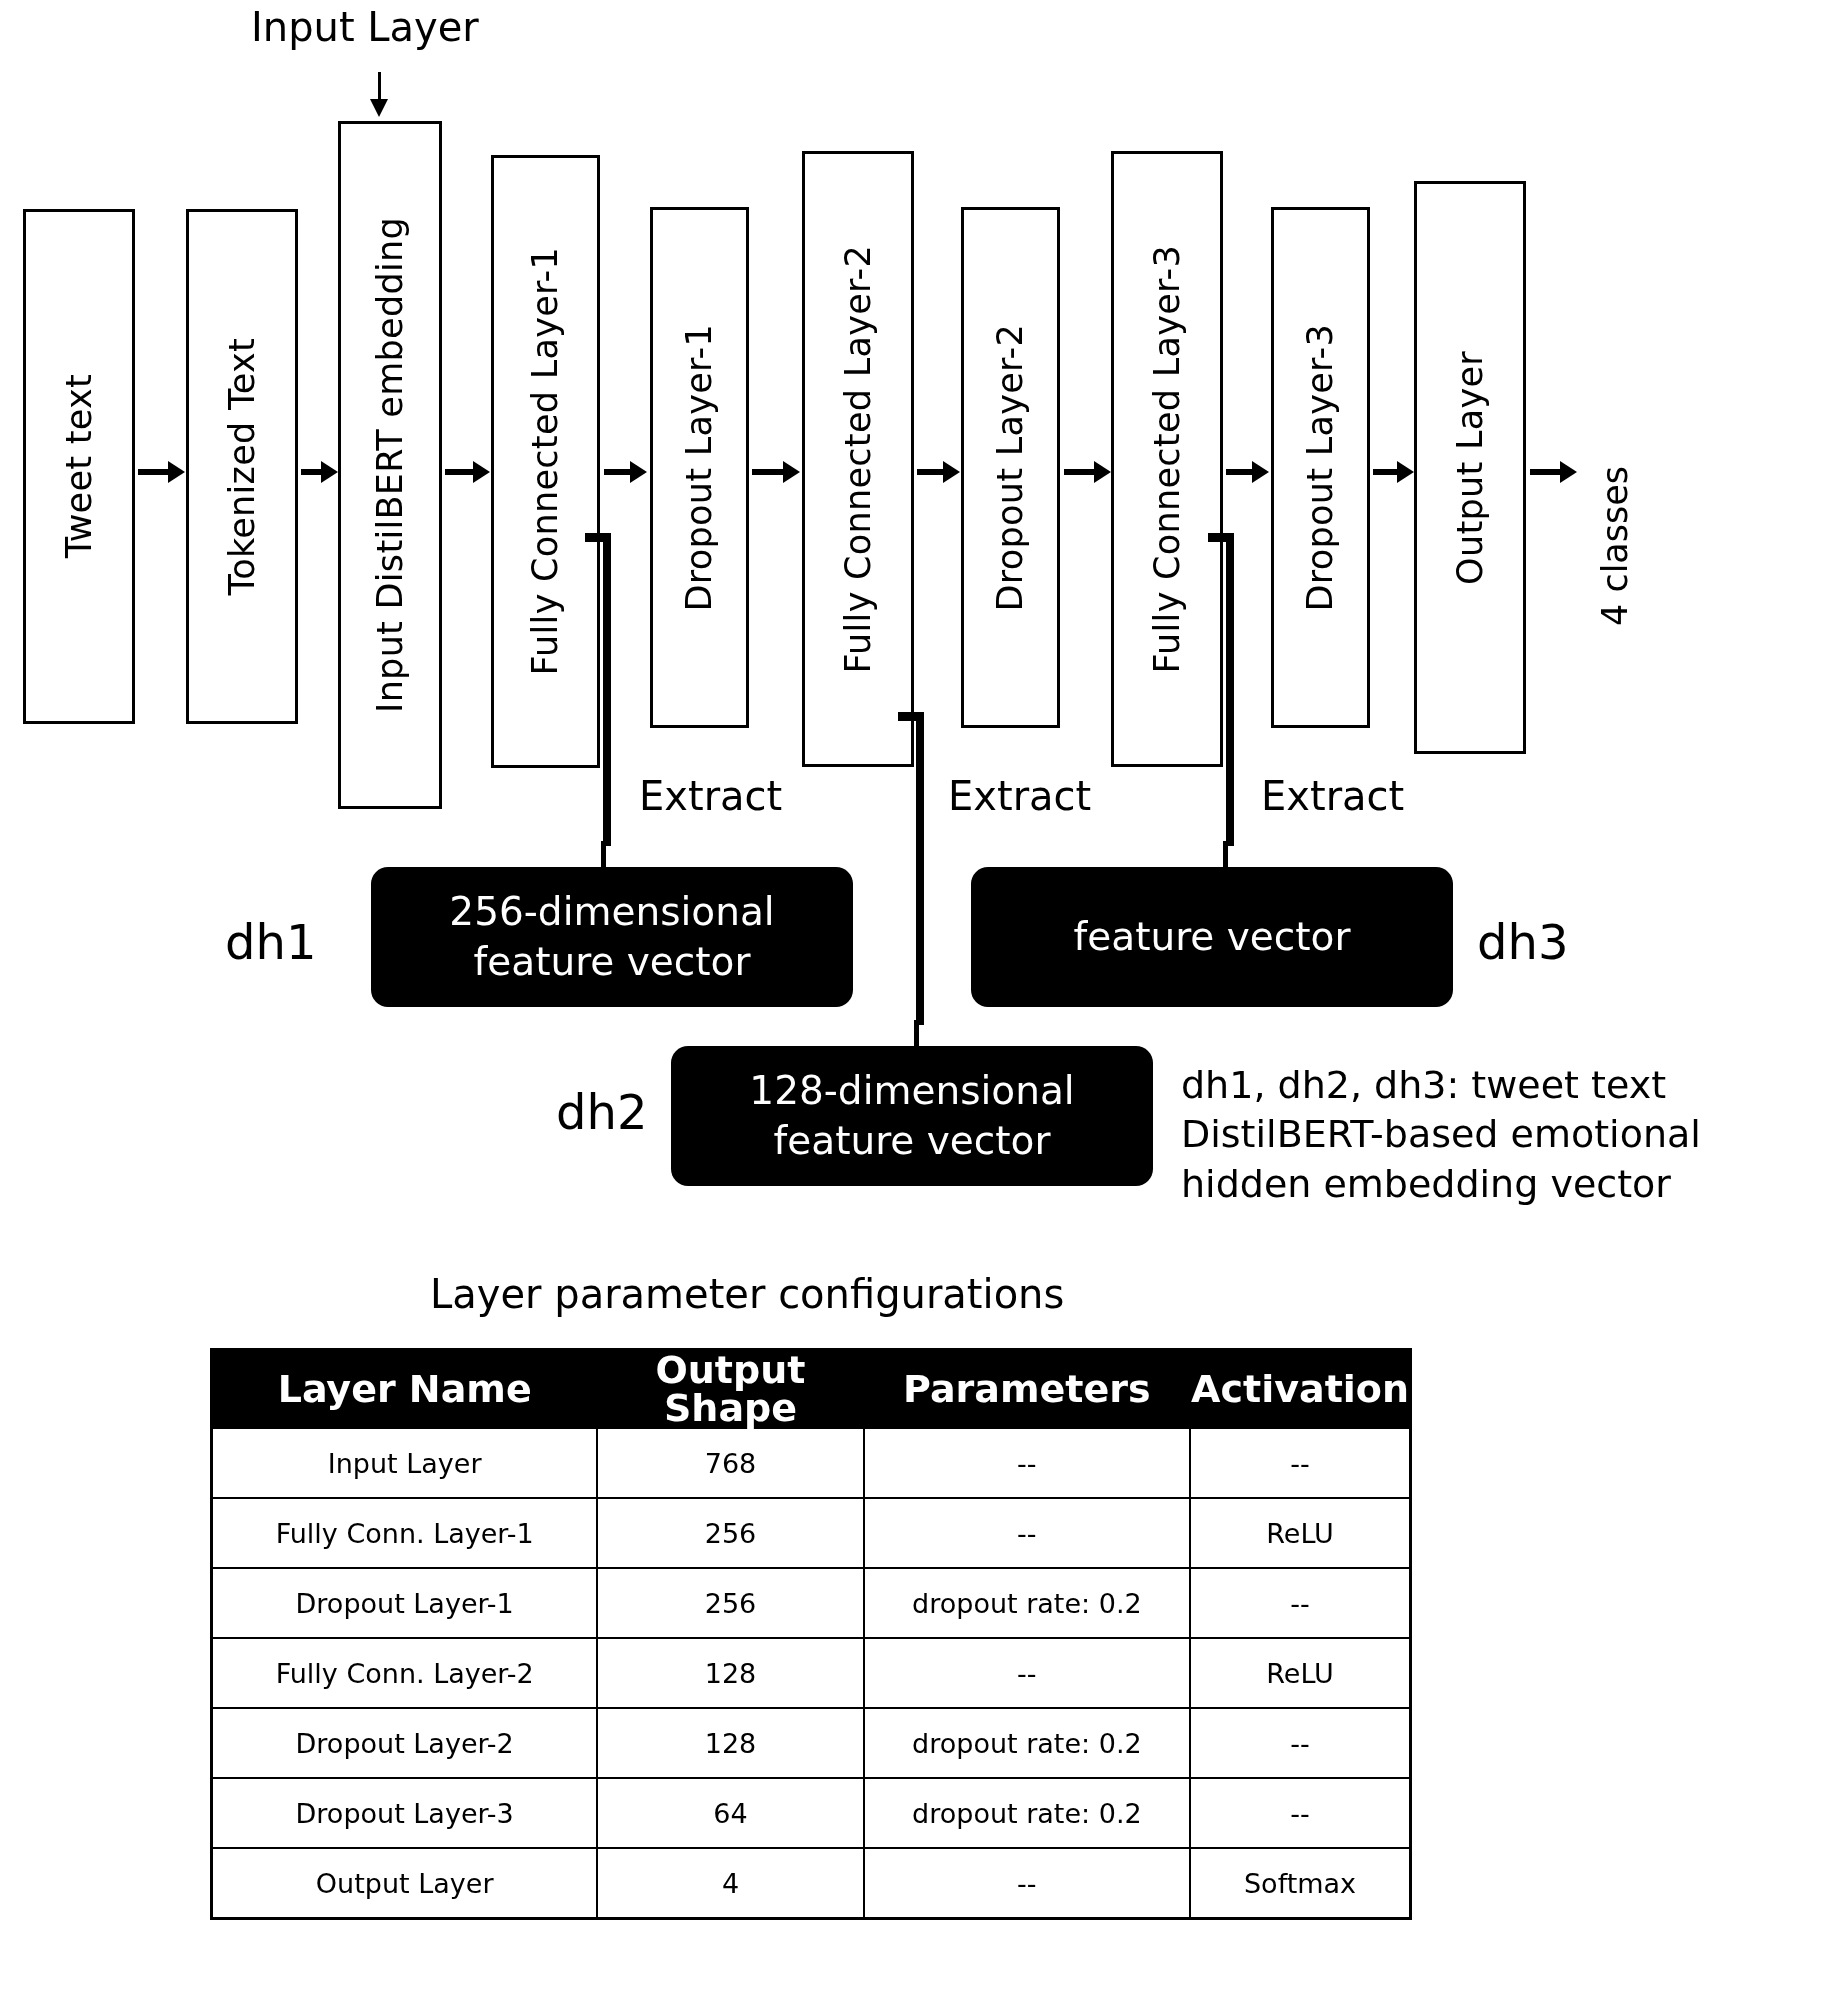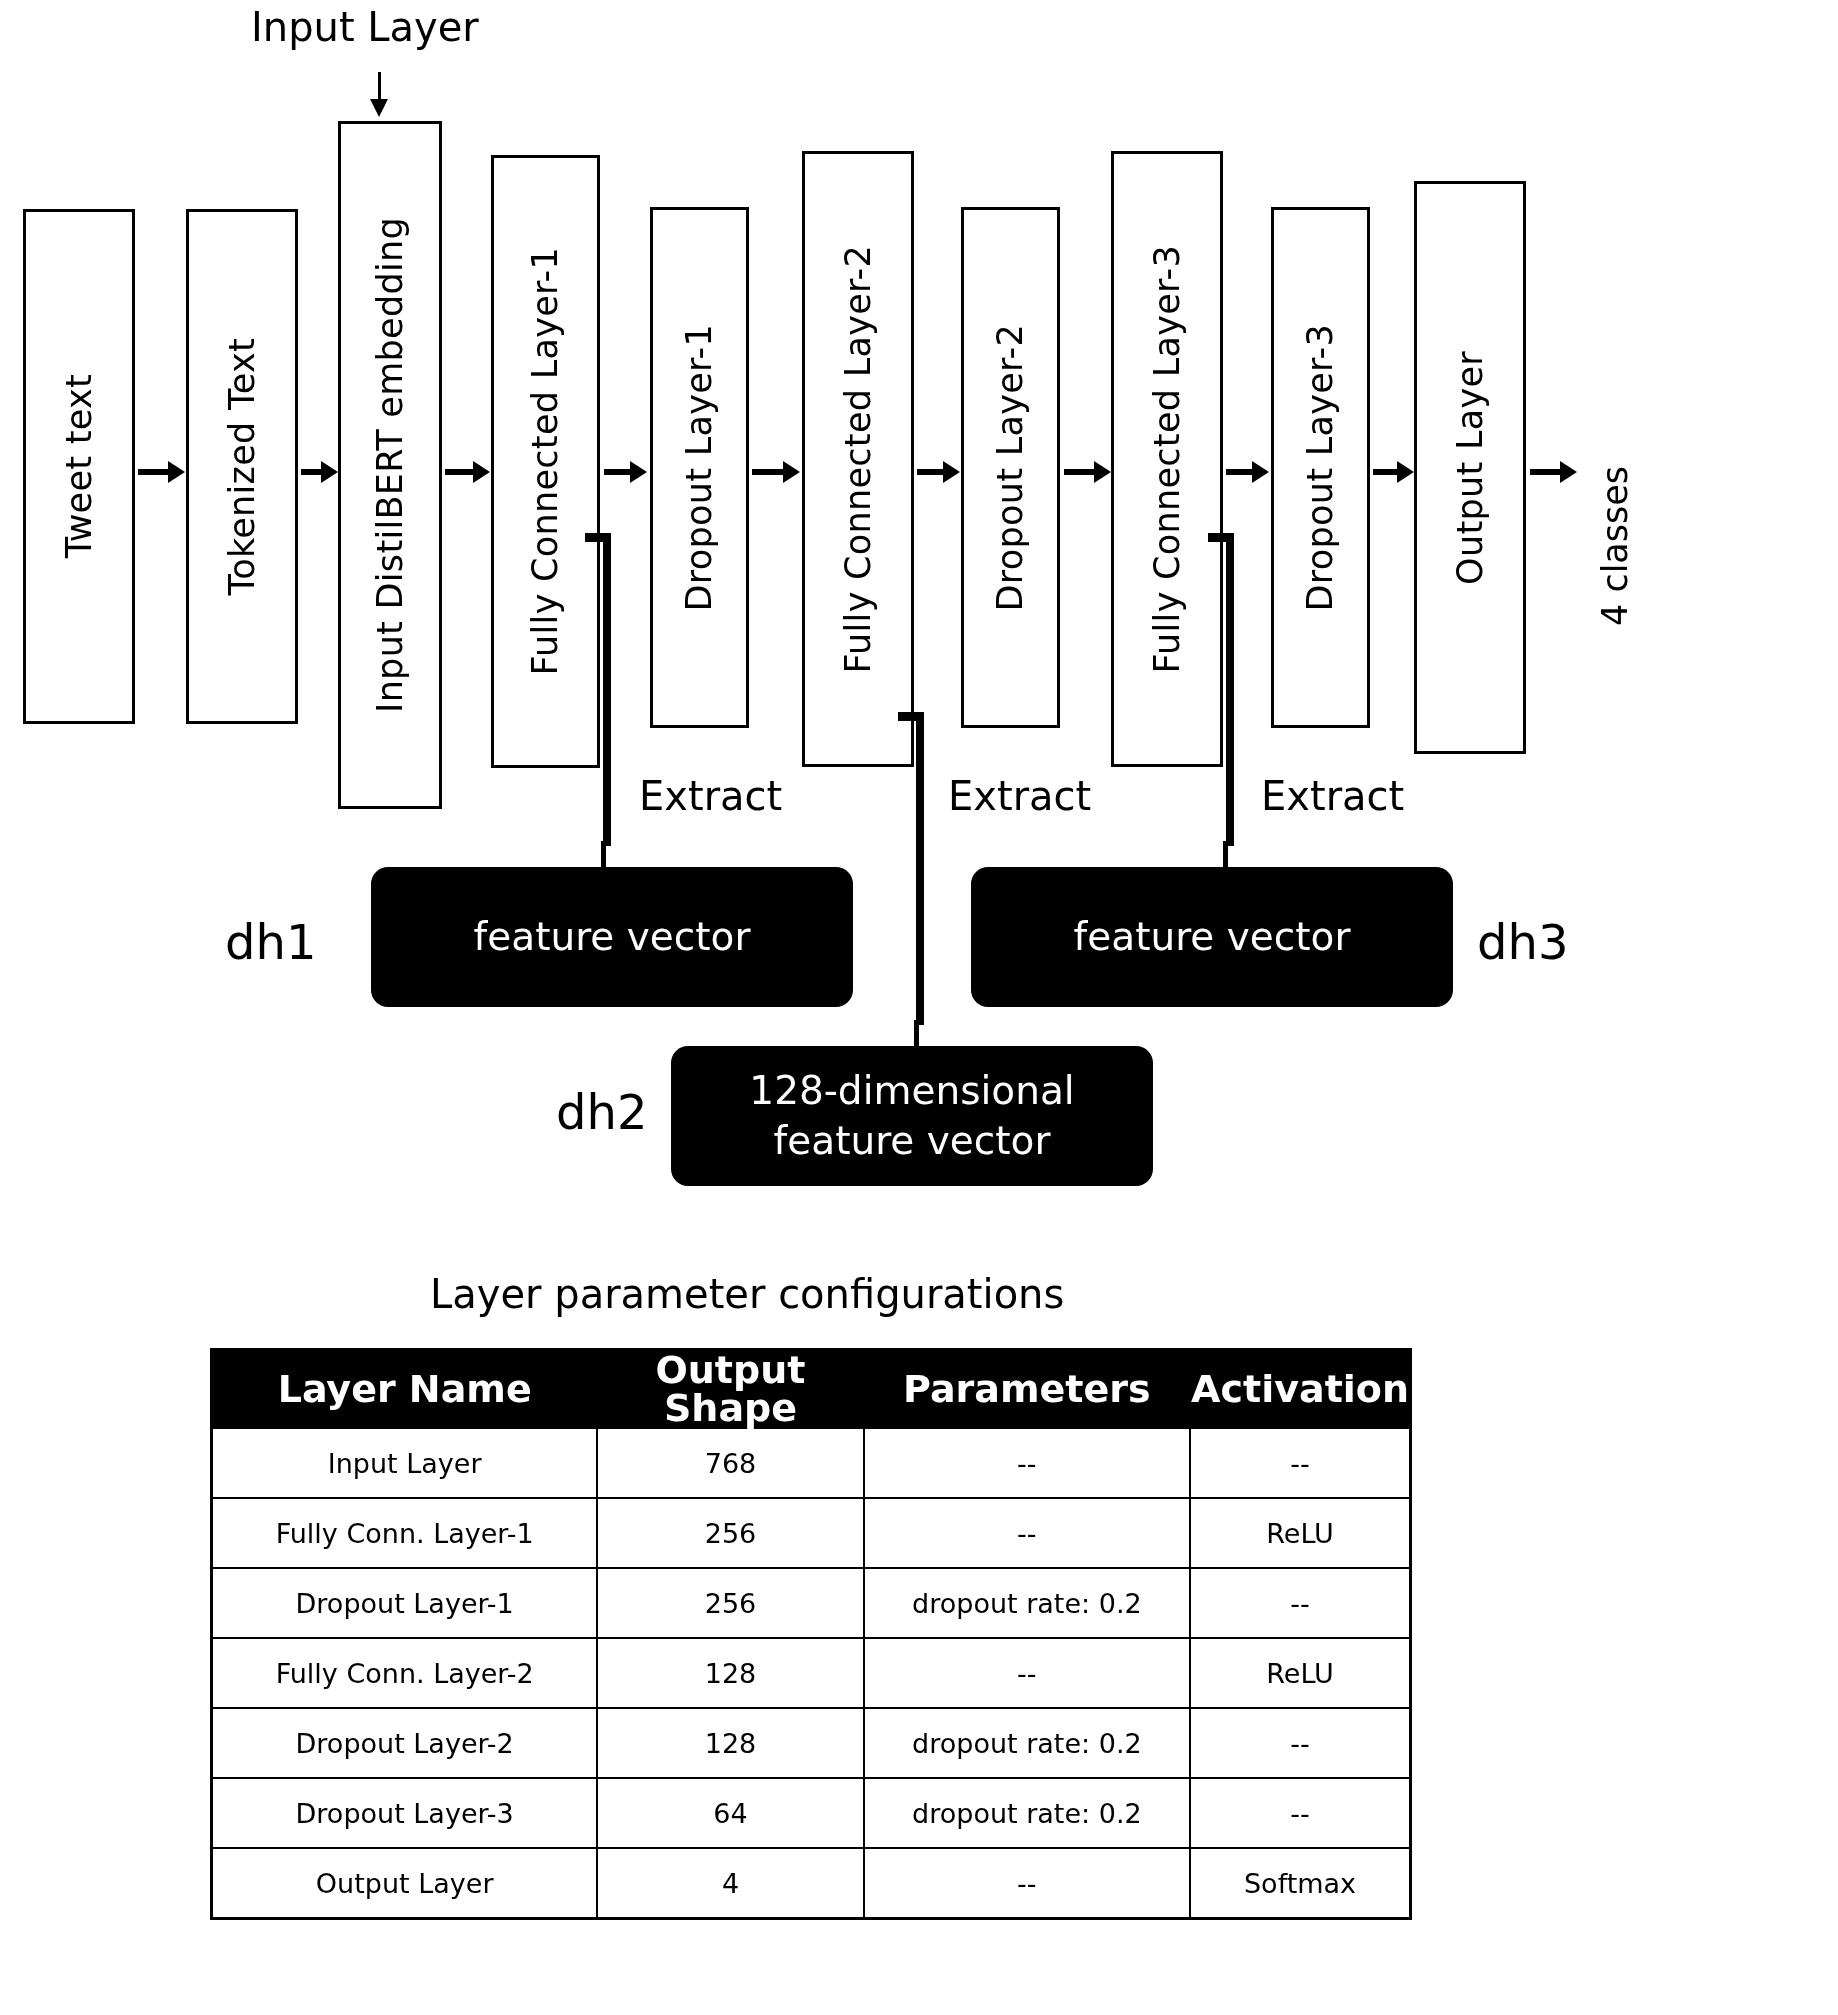--- a/index.html
+++ b/index.html
@@ -211,34 +211,38 @@
     <div class="vseg" style="left:17.6px;top:0;height:313px;"></div>
   </div>
   <div class="varrow" style="left:1223px;top:841px;">
     <div class="shaft" style="height:31px;"></div>
     <div class="head" style="left:-9px;top:26px;"></div>
   </div>
   <div class="flow-label" style="left:1261px;top:776px;">Extract</div>
 
   <div class="dh-label" style="left:225px;top:918px;">dh1</div>
   <div class="pill" style="left:371px;top:867px;width:482px;height:140px;">
+    <span>256-dimensional</span>
     <span>feature vector</span>
   </div>
 
   <div class="dh-label" style="left:1477px;top:918px;">dh3</div>
   <div class="pill" style="left:971px;top:867px;width:482px;height:140px;">
     <span>feature vector</span>
   </div>
 
   <div class="dh-label" style="left:556px;top:1088px;">dh2</div>
   <div class="pill" style="left:671px;top:1046px;width:482px;height:140px;align-items:center;">
     <span>128-dimensional</span>
     <span>feature vector</span>
   </div>
 
+  <div class="legend" style="left:1181px;top:1061px;width:652px;">dh1, dh2, dh3: tweet text
+DistilBERT-based emotional
+hidden embedding vector</div>
 
   <div class="table-title" style="left:430px;top:1274px;">Layer parameter configurations</div>
 
   <table class="cfg" style="left:210px;top:1348px;width:1202px;">
     <colgroup>
         <col class="c0">
         <col class="c1">
         <col class="c2">
         <col class="c3">
       </colgroup>

